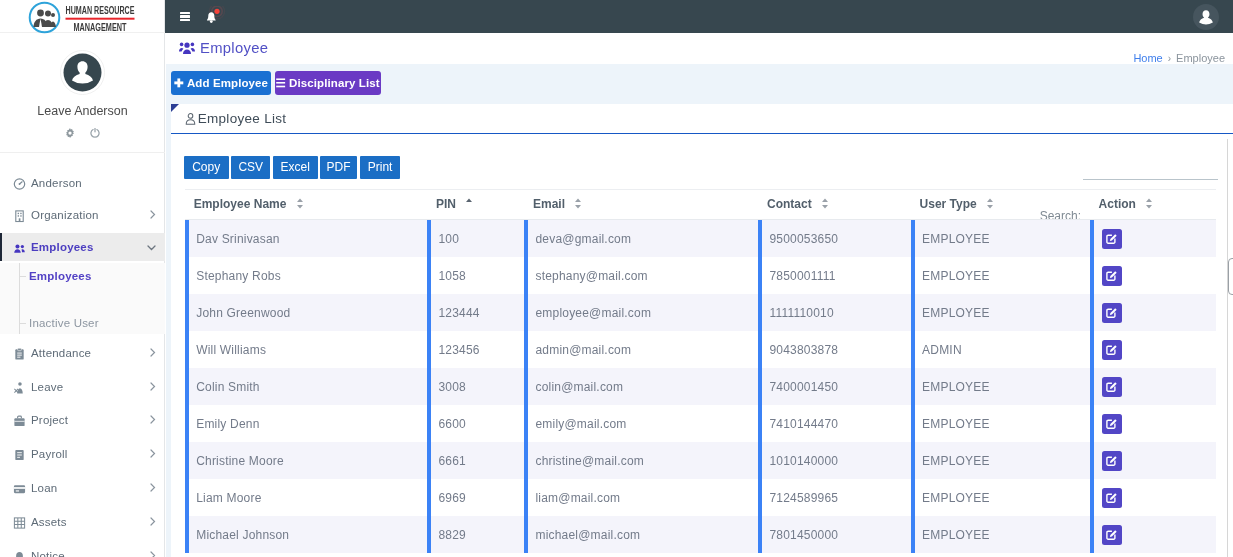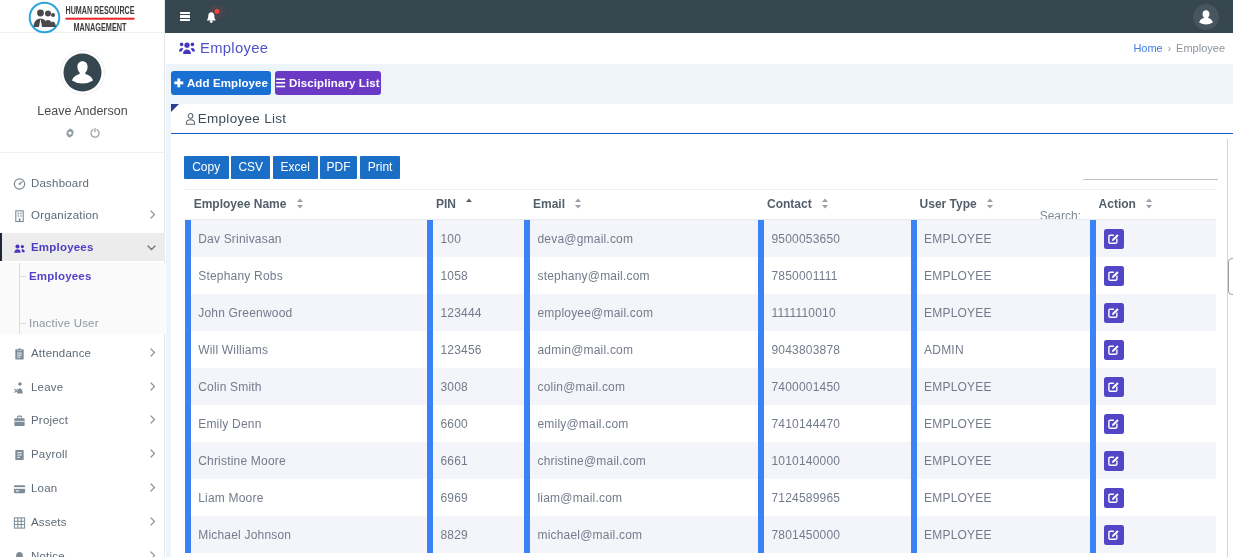--- a/index.html
+++ b/index.html
@@ -32,21 +32,21 @@
 #navbar { position:absolute; left:165px; top:0; width:1068px; height:33px; background:#37474f; }
 #burger { position:absolute; left:14.7px; top:12px; width:10.6px; height:9px; }
 #burger div { height:2.2px; background:#fff; margin-bottom:1.2px; border-radius:0.5px; }
 #bell { position:absolute; left:40px; top:6px; }
 #navatar { position:absolute; right:14.5px; top:4px; }
 
 
 #headbar { position:absolute; left:165px; top:33px; width:1068px; height:31px; background:#fff; }
 #htitle { position:absolute; left:14px; top:0; height:31px; line-height:31px; font-size:14.8px; color:#5150c5; letter-spacing:0.3px; }
 #htitle svg { vertical-align:-2px; margin-right:5px; }
-#bcrumb { position:absolute; right:8px; top:0; height:17px; line-height:31px; font-size:11px; color:#8b949d; }
+#bcrumb { position:absolute; right:8px; top:14px; height:17px; line-height:22px; font-size:11px; color:#8b949d; }
 #bcrumb a { color:#3f7fec; text-decoration:none; }
 #bcrumb .sep { margin:0 5px; color:#8b949d; font-size:10px; }
 
 
 #content { position:absolute; left:166px; top:64px; width:1067px; height:493px; background:#edf4fa; }
 .btn { display:inline-block; height:24px; line-height:24px; color:#fff; font-size:11.5px; font-weight:bold; border-radius:3px; text-align:center; letter-spacing:0.1px; white-space:nowrap; overflow:hidden; }
 #btnAdd { position:absolute; left:5px; top:7px; width:100px; background:#1a70d2; }
 #btnDisc { position:absolute; left:108.5px; top:7px; width:106px; background:#6a3ac4; }
 
 
@@ -58,21 +58,21 @@
 
 
 .dtb { position:absolute; top:52px; height:23px; line-height:23px; background:#1b6ec5; color:#fff; font-size:12px; text-align:center; border-radius:1px; }
 
 #searchlbl { position:absolute; top:61px; left:869px; font-size:12px; color:#7f8a93;margin-top:44px; }
 #searchline { position:absolute; top:74.5px; left:912px; width:135px; height:1px; background:#b9c4cb; }
 
 
 #tbl { position:absolute; left:14px; top:84.5px; width:1031.8px; }
 #tbl .hrow { position:relative; height:31.5px; border-top:1px solid #eceef1; border-bottom:1px solid #e7eaee; }
-#tbl .cell { position:absolute; top:0; height:100%; border-left:6px solid #3b82f6; }
+#tbl .cell { position:absolute; top:0; height:100%; border-left:4px solid #3b82f6; }
 .hrow .cell { border-left:none !important;text-align:center; }
 .hrow .cell { font-size:12px; font-weight:bold; color:#525f6b; letter-spacing:0px; }
 .hrow .cell span.lab { position:absolute; left:9px; top:50%; transform:translateY(-50%); white-space:nowrap; }
 .row { position:relative; height:37px; }
 .row.odd { background:#f4f4fb; }
 .row .cell { font-size:12px; color:#737b8a; letter-spacing:0.2px; }
 .row .cell span { position:absolute; left:7.5px; top:50%; transform:translateY(-50%); white-space:nowrap; }
 .ebtn { position:absolute; left:8px; top:9px; width:20.5px; height:19.5px; background:#5246c6; border-radius:2.5px; }
 .ebtn svg { position:absolute; left:4.5px; top:4px; }
 
@@ -451,21 +451,21 @@
         </svg>
       </div>
     </div>
     <div id="menu">
         <div class="mitem" style="top:166px">
           <span class="ic"><svg viewBox="0 0 14 14">
               <circle cx="7" cy="7" r="5.6" fill="none" stroke="#7d8b96" stroke-width="1.3"></circle>
               <path d="M7 7 L9.8 4.6" stroke="#7d8b96" stroke-width="1.3" fill="none" stroke-linecap="round"></path>
               <circle cx="7" cy="7" r="1" fill="#7d8b96"></circle>
             </svg></span>
-          <span class="tx">Dashboard</span>
+          <span class="tx">Anderson</span>
           <span class="ch"></span>
         </div>
         <div class="mitem" style="top:198px">
           <span class="ic"><svg viewBox="0 0 14 14">
               <rect x="3" y="1.5" width="8" height="11.5" fill="none" stroke="#7d8b96" stroke-width="1.2"></rect>
               <g fill="#7d8b96">
                 <rect x="5" y="3.5" width="1.5" height="1.5"></rect>
                 <rect x="7.8" y="3.5" width="1.5" height="1.5"></rect>
                 <rect x="5" y="6.2" width="1.5" height="1.5"></rect>
                 <rect x="7.8" y="6.2" width="1.5" height="1.5"></rect>

